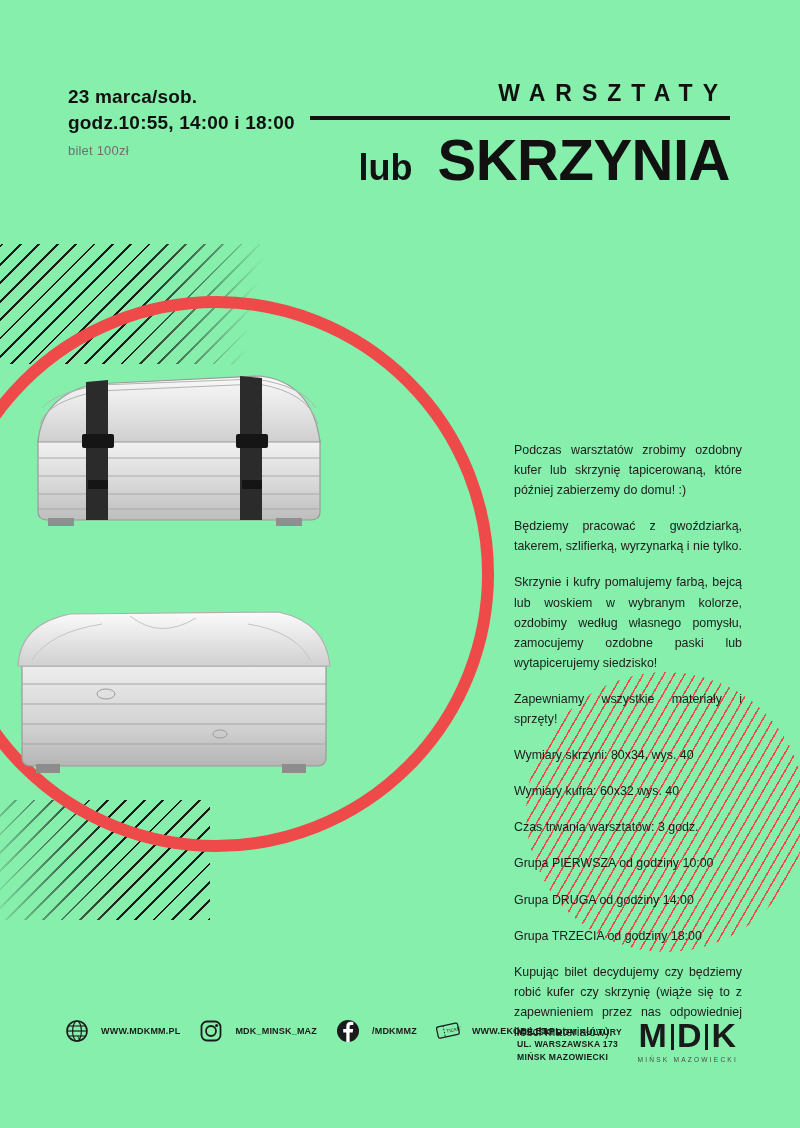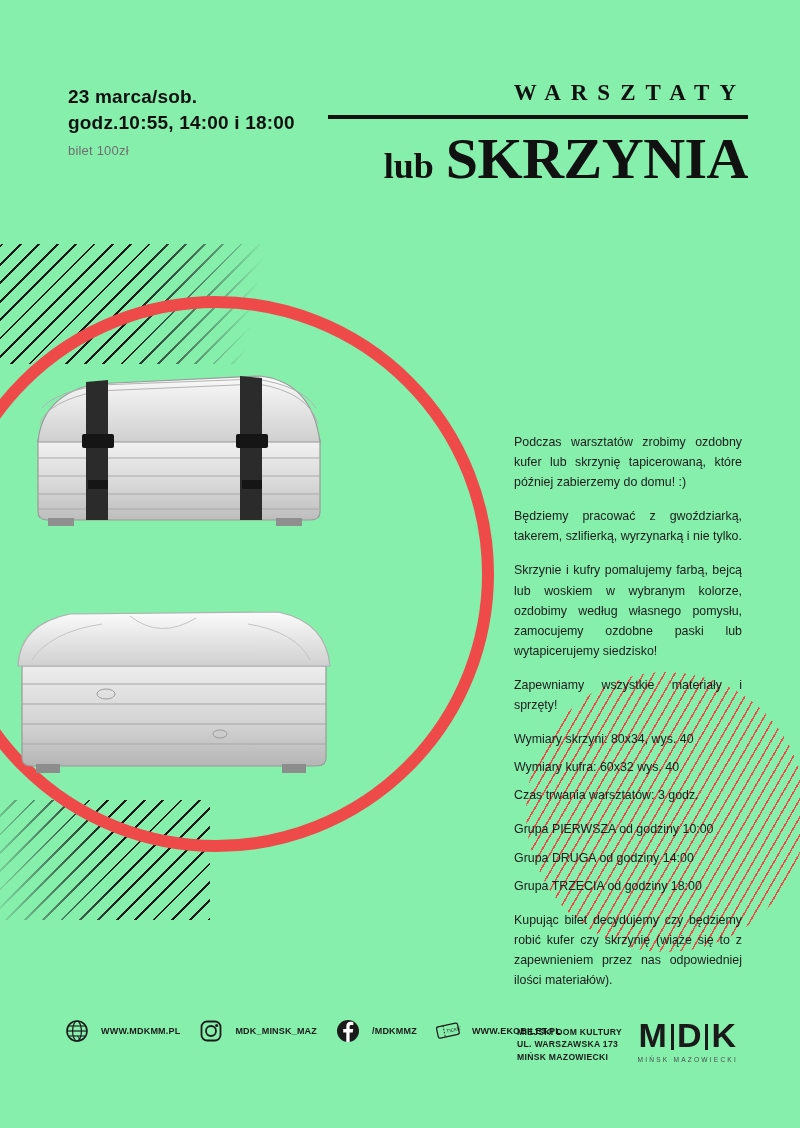--- a/index.html
+++ b/index.html
@@ -34,25 +34,24 @@
   .ticket-line {
     margin-top: 7px;
     font-size: 13px;
     color: #6f6f6f;
     letter-spacing: 0.2px;
   }
 
   
   .title-block {
     position: absolute;
-    right: 52px;
+    right: 70px;
     top: 80px;
     width: 420px;
     text-align: right;
-    font-family: Liberation Serif, serif;
   }
   .kicker {
     font-size: 23px;
     font-weight: bold;
     letter-spacing: 10px;
     color: #111;
     padding-right: 2px;
   }
   .kicker-rule {
     height: 4px;
@@ -74,21 +73,21 @@
     font-size: 58px;
     font-weight: bold;
     letter-spacing: -0.5px;
     color: #111;
     white-space: nowrap;
   }
   .title-second .lub {
     font-size: 36px;
     font-weight: bold;
     letter-spacing: 0;
-    margin-right: 12px;
+    margin-right: 25px;
   }
 
   
   .hatch-left {
     position: absolute;
     left: -30px;
     top: 244px;
     width: 300px;
     height: 120px;
     background-image: repeating-linear-gradient(
@@ -161,21 +160,21 @@
   .body-col {
     position: absolute;
     left: 514px;
     top: 424px;
     width: 228px;
     font-size: 12.4px;
     line-height: 1.62;
     color: #1c1c1c;
   }
   .body-col p {
-    margin: 8px 0 14px 0;
+    margin: 16px 0 14px 0;
     text-align: justify;
   }
   .body-col p.tight {
     margin-bottom: 0;
   }
   .body-col p.block-left {
     text-align: left;
   }
 
   

